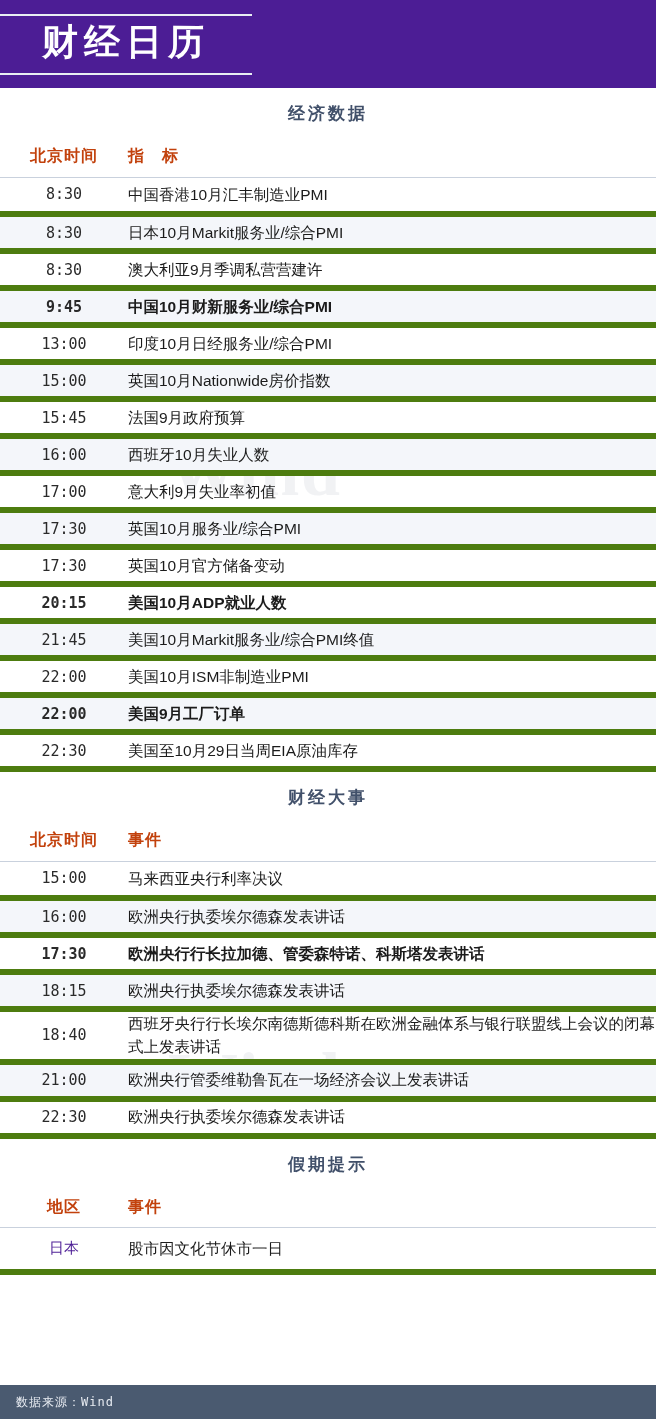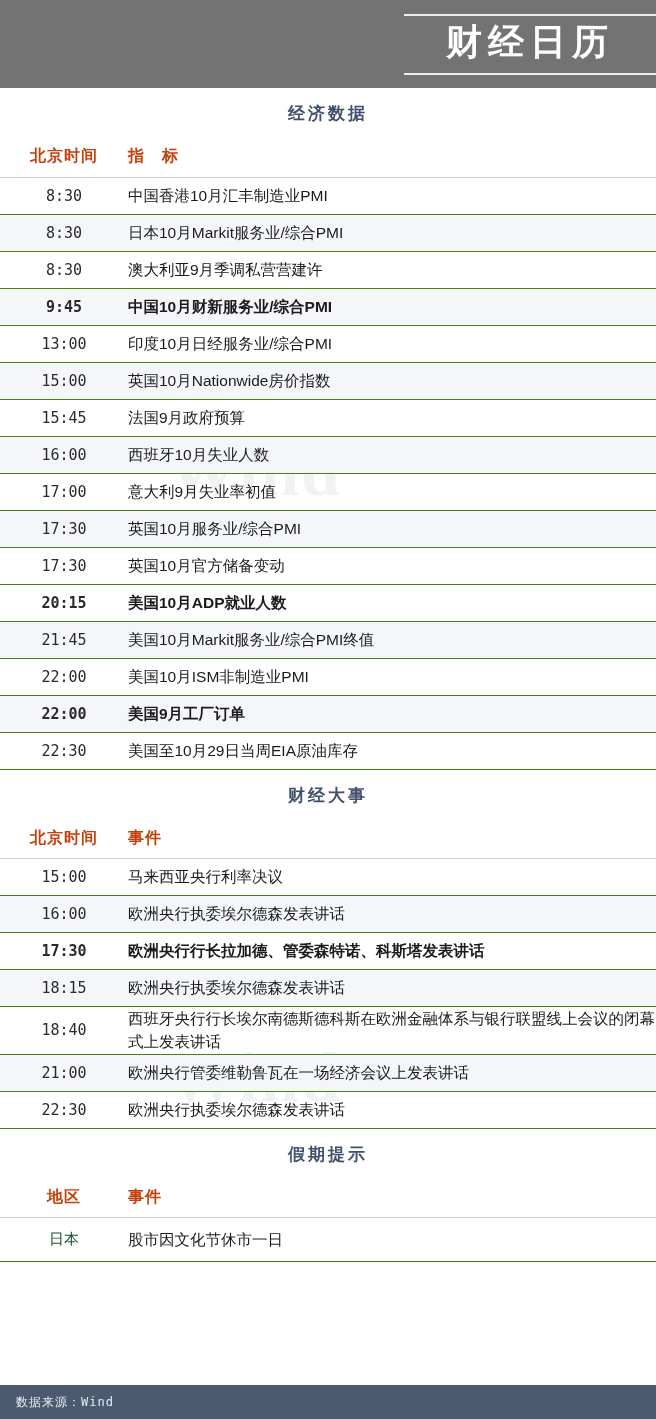--- a/index.html
+++ b/index.html
@@ -13,24 +13,24 @@
     background: #ffffff;
     font-family: "Liberation Sans", "DejaVu Sans", sans-serif;
     color: #222222;
     position: relative;
     overflow: hidden;
   }
 
   
   .banner {
     height: 88px;
-    background: #737373;
+    background: #4c1d95;
     display: flex;
     align-items: center;
-    justify-content: flex-end;
+    justify-content: flex-start;
     position: relative;
   }
   .banner-inner {
     border-top: 2px solid #e9eef3;
     border-bottom: 2px solid #e9eef3;
     padding: 4px 42px 8px 42px;
   }
   .banner-title {
     color: #ffffff;
     font-family: "Liberation Serif", "DejaVu Serif", serif;
@@ -51,21 +51,21 @@
     font-family: "Liberation Sans", "DejaVu Sans", sans-serif;
   }
 
   
   table.cal {
     width: 100%;
     border-collapse: collapse;
     table-layout: fixed;
   }
   table.cal th, table.cal td {
-    border-bottom: 1px solid #4d7c0f;
+    border-bottom: 6px solid #4d7c0f;
     padding: 0;
     vertical-align: middle;
   }
   table.cal th {
     font-size: 16px;
     font-weight: bold;
     color: #c2410c;
     height: 40px;
     border-bottom: 1px solid #c9d1dd;
   }
@@ -100,21 +100,21 @@
   td.bold, th.bold { font-weight: bold; }
   td.item.bold { font-weight: bold; }
   td.time.bold { font-weight: bold; }
 
   
   col.c-region { width: 128px; }
   td.region {
     text-align: center;
     font-size: 15px;
     height: 44px;
-    color: #14532d;
+    color: #4c1d95;
   }
 
   
   .footer {
     position: absolute;
     left: 0;
     bottom: 0;
     width: 100%;
     height: 34px;
     background: #4a5a70;

